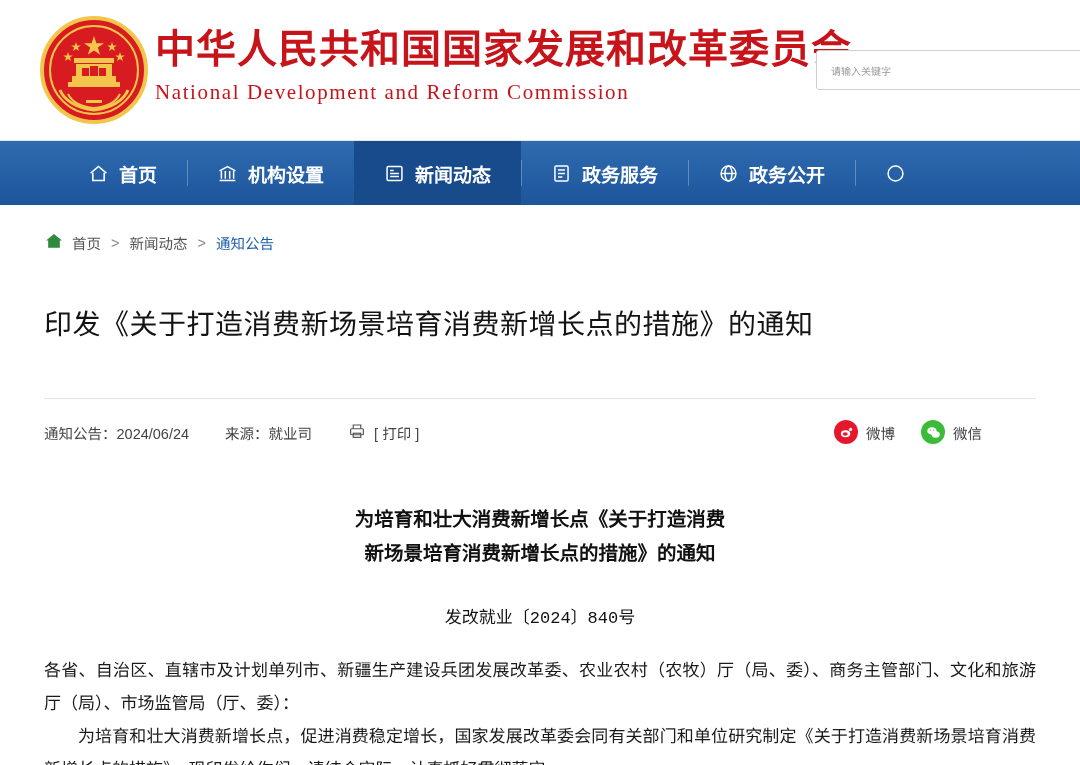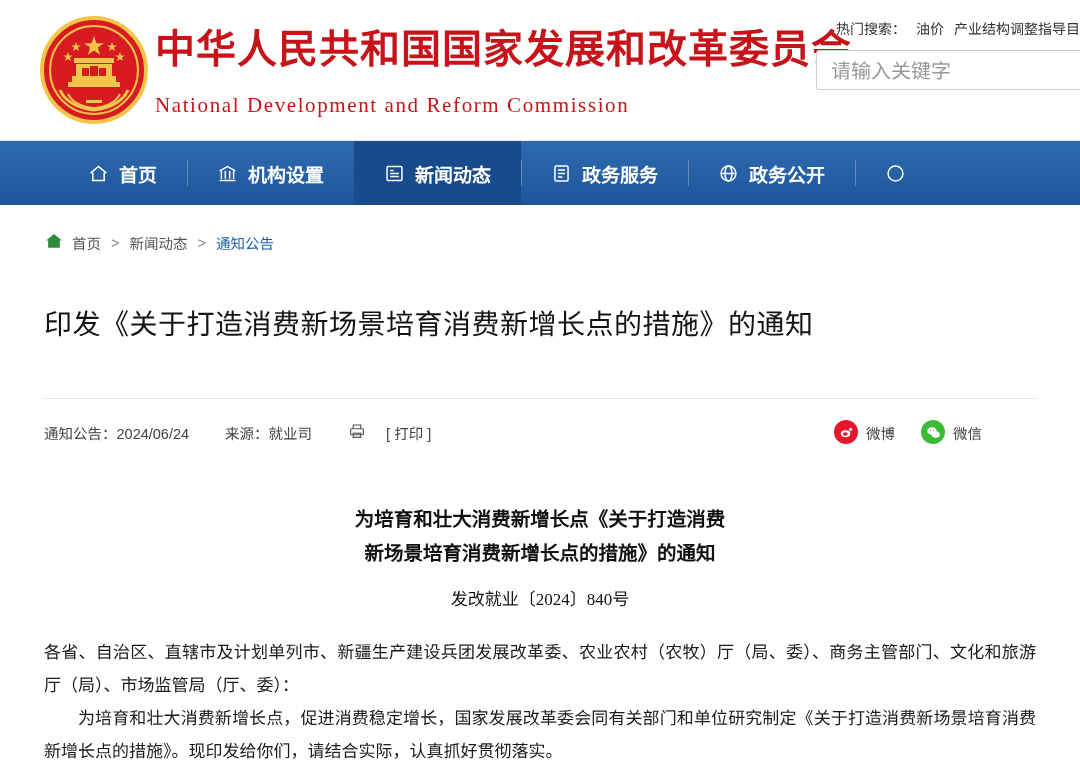--- a/index.html
+++ b/index.html
@@ -45,21 +45,21 @@
     color: #c7141a;
     line-height: 48px;
     white-space: nowrap;
   }
   .brand-en {
     font-family: "Liberation Serif", serif;
     font-size: 21px;
     color: #c7141a;
     letter-spacing: 1.6px;
     line-height: 30px;
-    margin-top: 16px;
+    margin-top: 3px;
     white-space: nowrap;
   }
 
   .hot {
     position: absolute;
     right: 0px;
     top: 18px;
     font-size: 14px;
     color: #333;
     white-space: nowrap;
@@ -80,21 +80,21 @@
     border-radius: 3px;
     background: #fff;
     box-sizing: border-box;
   }
   .search-box input {
     border: 0;
     outline: 0;
     width: 200px;
     height: 38px;
     margin-left: 12px;
-    font-size: 20px;
+    font-size: 10px;
     color: #333;
     font-family: "Liberation Sans", sans-serif;
     background: transparent;
   }
   .search-box input::placeholder { color: #9a9a9a; }
 
   
   .nav {
     height: 64px;
     background: #1e5fa8;
@@ -165,21 +165,21 @@
     align-items: center;
     height: 66px;
     font-size: 14.5px;
     color: #444;
     position: relative;
   }
   .meta-item { margin-right: 36px; white-space: nowrap; }
   .print-link {
     display: flex;
     align-items: center;
-    gap: 20px;
+    gap: 8px;
     color: #444;
     text-decoration: none;
     cursor: pointer;
   }
   .share {
     position: absolute;
     right: 54px;
     display: flex;
     align-items: flex-end;
     gap: 26px;
@@ -209,22 +209,22 @@
     font-weight: bold;
     font-size: 19.5px;
     color: #111;
     line-height: 34px;
     margin-top: 38px;
   }
   .doc-number {
     text-align: center;
     font-size: 17px;
     color: #111;
-    margin-top: 14px;
-    font-family: Liberation Serif, serif;
+    margin-top: 32px;
+    font-family: Liberation Mono, monospace;
   }
   .doc-body {
     margin-top: 26px;
     font-size: 17px;
     line-height: 33px;
     color: #1a1a1a;
     font-family: "Liberation Serif", serif;
     text-align: justify;
   }
   .doc-body p { margin: 0; }
@@ -258,23 +258,20 @@
       <path d="M30,80 C34,88 44,93 56,94 C68,93 78,88 82,80" fill="none" stroke="#f3c54b" stroke-width="2"></path>
       <rect x="48" y="86" width="16" height="3" fill="#f3c54b"></rect>
     </svg>
   </div>
 
   <div class="brand">
     <div class="brand-cn">中华人民共和国国家发展和改革委员会</div>
     <div class="brand-en">National Development and Reform Commission</div>
   </div>
 
-  <div class="hot">
-    <span class="hot-label">热门搜索：</span><a>油价</a><a>产业结构调整指导目</a>
-  </div>
 
   <div class="search-box">
     <input type="text" placeholder="请输入关键字" style="">
   </div>
 </div>
 
 <div class="nav">
 
   <div class="nav-item">
     <span class="nav-icon">

